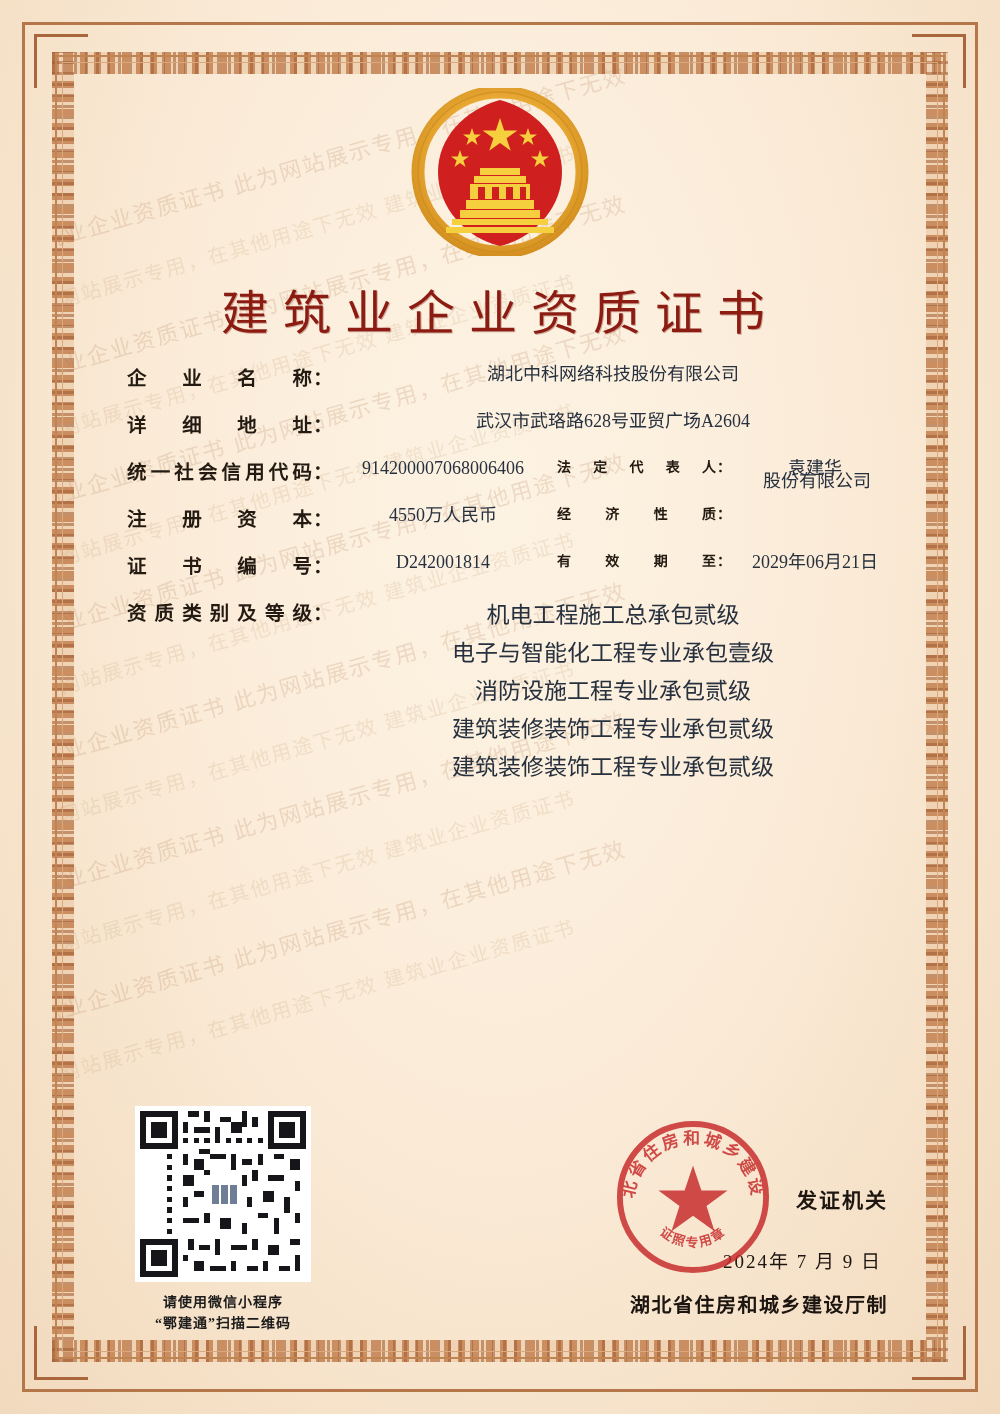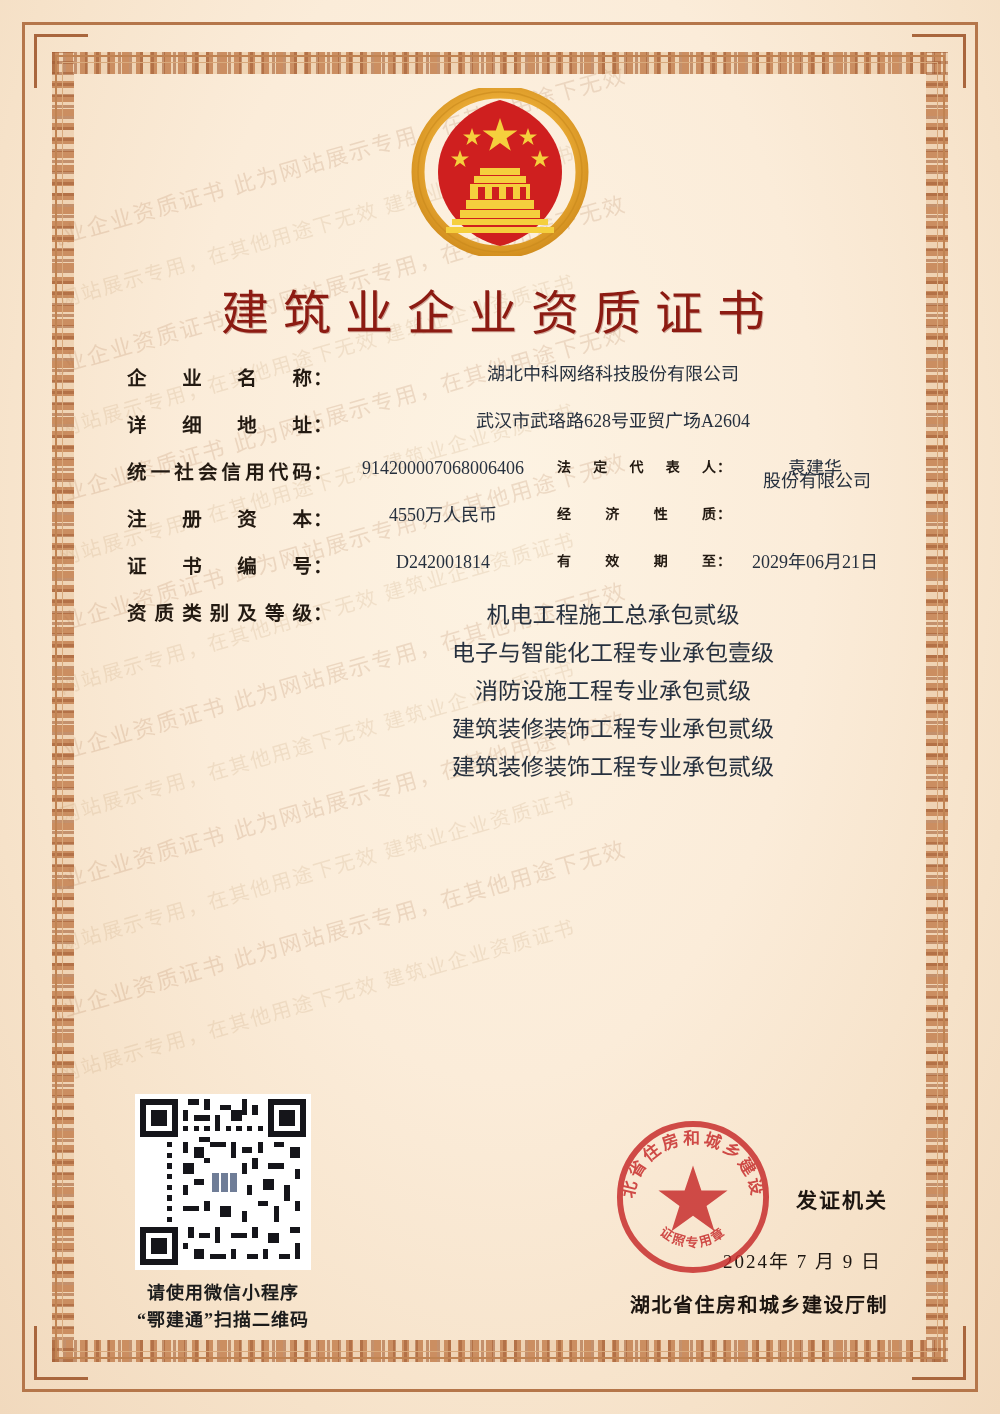--- a/index.html
+++ b/index.html
@@ -173,21 +173,21 @@
     z-index: 3;
   }
   .qr {
     width: 176px;
     height: 176px;
     margin: 0 auto 10px;
     background: #fff;
     position: relative;
   }
   .qr-caption {
-    font-size: 18px;
+    font-size: 14px;
     font-weight: bold;
     letter-spacing: 1px;
     line-height: 1.5;
     color: #1c1c1c;
   }
 
   .issuer {
     position: absolute;
     right: 112px;
     bottom: 96px;

